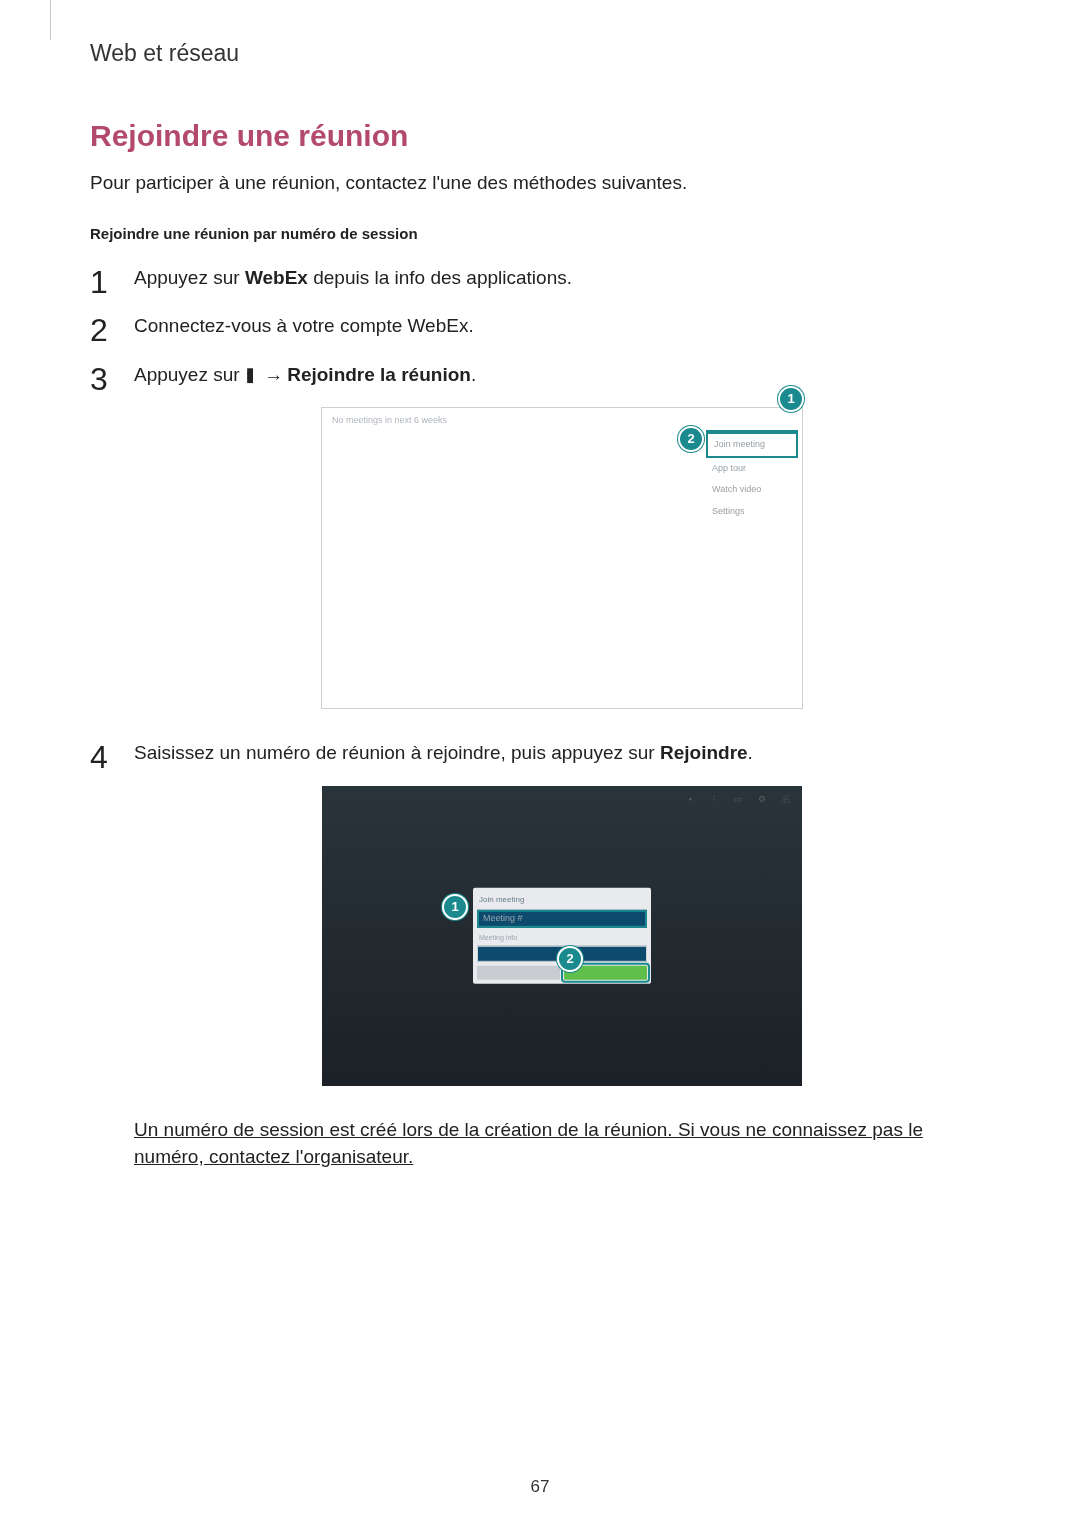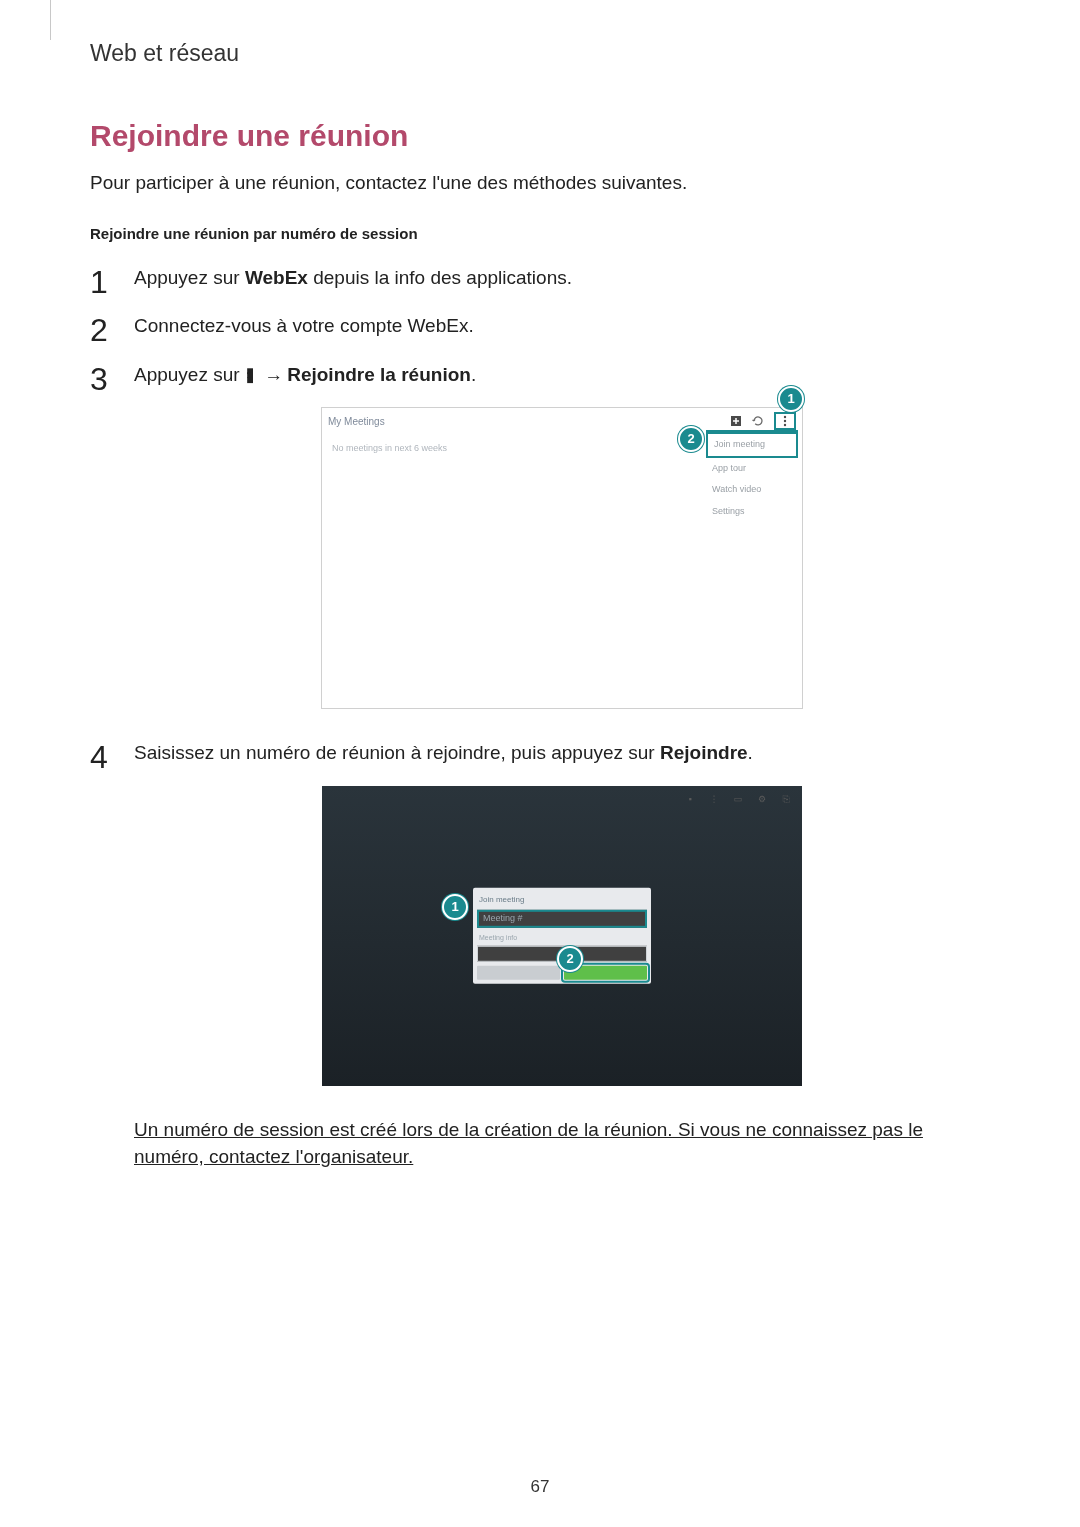--- a/index.html
+++ b/index.html
@@ -183,21 +183,21 @@
     border-radius:2px;
     padding: 4px;
     filter: blur(0.6px);
   }
   .shot2 .dialog .title-row {
     color:#6a7c88;
     font-size:8px;
     padding: 2px 2px 4px 2px;
   }
   .shot2 .dialog .field {
-    background:#404040;
+    background:#0c4a6e;
     border:1px solid #cfd4d8;
     height:14px;
     margin-bottom:4px;
     display:flex; align-items:center;
     padding: 0 4px;
     color:#9aa6ae;
   }
   .shot2 .dialog .field.hl {
     border: 2px solid var(--teal);
   }
@@ -260,43 +260,20 @@
 
     <li>Connectez-vous à votre compte WebEx.</li>
 
     <li>
       <span>Appuyez sur </span><span class="kebab-glyph"><span>■</span><span>■</span><span>■</span></span>
       <span class="arrow">→</span><span class="bold">Rejoindre la réunion</span><span>.</span>
 
       <div class="shot-wrap">
         <div class="shot1">
           <div class="callout callout1">1</div>
-          <div class="topbar">
-            <div class="topbar-left">My Meetings</div>
-            <div class="topbar-right">
-              <span class="mini-icon">
-                <svg viewBox="0 0 12 12" width="12" height="12">
-                    <rect x="1" y="1" width="10" height="10" fill="#4a4a4a"></rect>
-                    <path d="M6 3v6M3 6h6" stroke="#fff" stroke-width="1.5"></path>
-                  </svg>
-              </span>
-              <span class="mini-icon">
-                <svg viewBox="0 0 12 12" width="12" height="12">
-                    <path d="M2 6a4 4 0 1 1 1.2 2.8M2 6l-1.5-1M2 6l1-1.5" fill="none" stroke="#6a6a6a" stroke-width="1.3"></path>
-                  </svg>
-              </span>
-              <span class="mini-icon kebab-box">
-                <svg viewBox="0 0 4 12" width="4" height="12">
-                    <circle cx="2" cy="2" r="1.2" fill="#4a4a4a"></circle>
-                    <circle cx="2" cy="6" r="1.2" fill="#4a4a4a"></circle>
-                    <circle cx="2" cy="10" r="1.2" fill="#4a4a4a"></circle>
-                  </svg>
-              </span>
-            </div>
-          </div>
           <div class="empty-msg">No meetings in next 6 weeks</div>
           <div class="dropdown">
             <div class="item hl">Join meeting</div>
             <div class="item">App tour</div>
             <div class="item">Watch video</div>
             <div class="item">Settings</div>
           </div>
           <div class="callout callout2">2</div>
         </div>
       </div>

